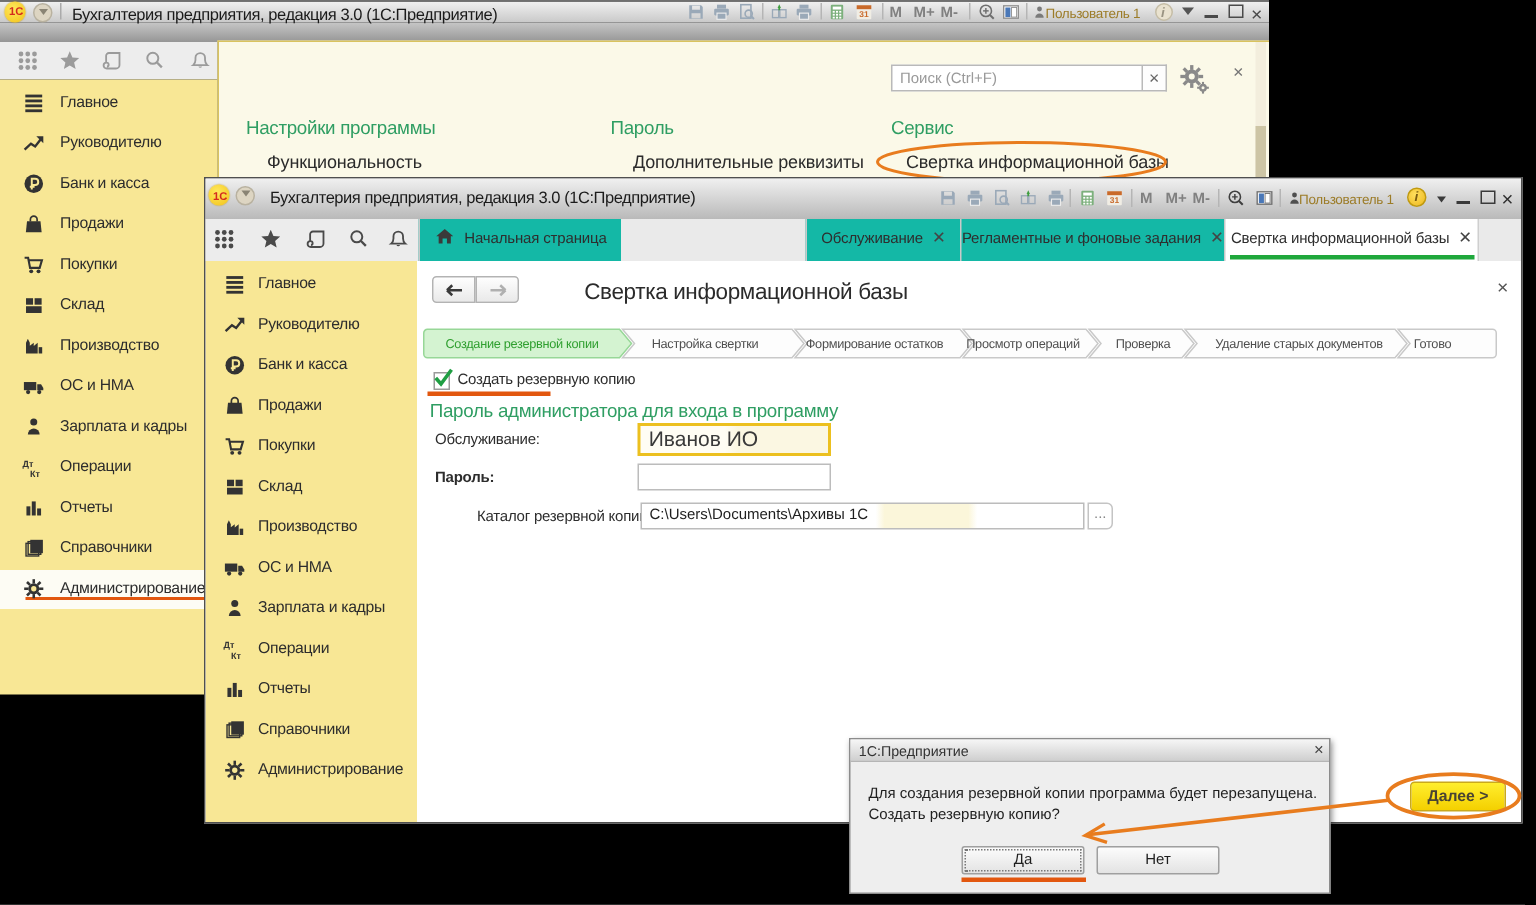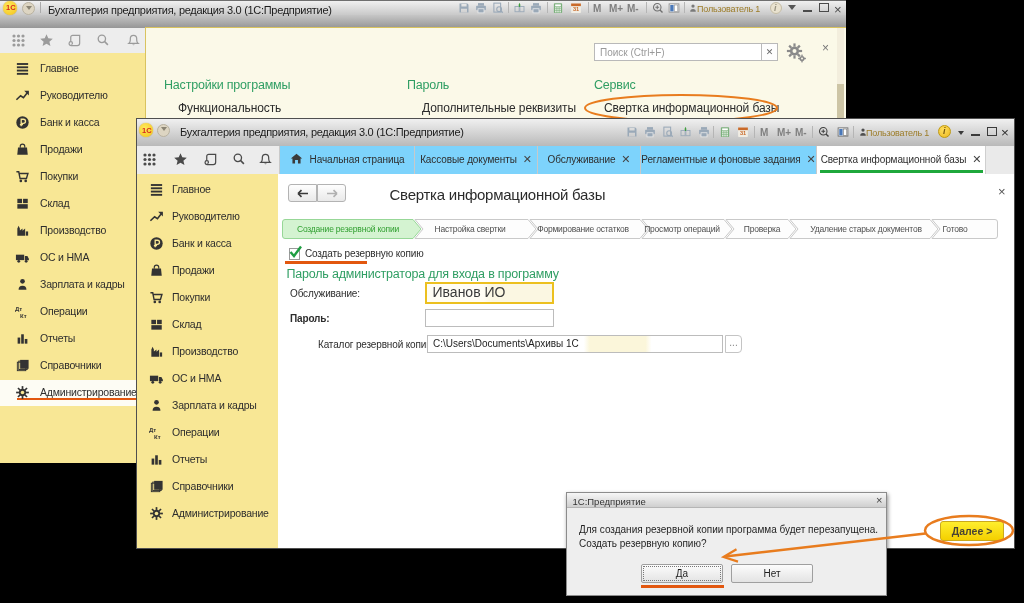--- a/index.html
+++ b/index.html
@@ -29,21 +29,21 @@
 
   
   #fgwin { left:136px; top:118px; width:879px; height:431px; background:#fff;
     border:1px solid #4f4f4f; overflow:hidden; }
   #fg-tb1 { left:0; top:0; width:877px; height:27px;
     background:linear-gradient(#f0f0f0,#b9b9b9); }
   #fg-row2 { left:0; top:27px; width:877px; height:28px; background:#eaeaea; }
   #fg-tools { left:0; top:27px; width:142px; height:28px; background:#ececec; }
   #fg-side { left:0; top:55px; width:141px; height:374px; background:#f8e795; }
   .tab { position:absolute; top:0; height:28px; line-height:27px; font-size:10px; letter-spacing:-0.1px;
-    color:#2e2e2e; background:#7dd3fc; border-left:1px solid #c9c9c9; text-align:center;
+    color:#2e2e2e; background:#14b8a6; border-left:1px solid #c9c9c9; text-align:center;
     white-space:nowrap; }
   .tabx { color:#444; font-size:11px; margin-left:6px; }
 
   .navbtn { position:absolute; width:29px; height:18px;
     background:linear-gradient(#fefefe,#e9e9e9); border:1px solid #b3b3b3; }
 
   .lbl { position:absolute; font-size:10px; letter-spacing:-0.15px; color:#2d2d2d; white-space:nowrap; }
   .inp { position:absolute; background:#fff; border:1px solid #bcbcbc; font-size:10px;
     color:#1e1e1e; line-height:18px; padding-left:5px; white-space:nowrap; }
 
@@ -479,21 +479,20 @@
       <svg class="abs" style="left:95px;top:6px;color:#4a4a4a;" width="14" height="14">
           <use href="#ic-search" width="14" height="14"></use>
         </svg>
       <svg class="abs" style="left:121px;top:5px;color:#4a4a4a;" width="15" height="15">
           <use href="#ic-bell" width="15" height="15"></use>
         </svg>
       <div class="tab" style="left:142px;width:135px;">
         <svg style="position:relative;top:2px;margin-right:7px;color:#3a3a3a;" width="13" height="13">
             <use href="#ic-home" width="13" height="13"></use>
           </svg>Начальная страница</div>
-      <div class="tab" style="left:277px;width:123px;">Кассовые документы<span class="tabx">✕</span></div>
       <div class="tab" style="left:400px;width:103px;">Обслуживание<span class="tabx">✕</span></div>
       <div class="tab" style="left:503px;width:176px;">Регламентные и фоновые задания<span class="tabx">✕</span></div>
       <div class="tab" style="left:679px;width:170px;background:#fff;border-right:1px solid #cfcfcf;">Свертка информационной базы<span class="tabx">✕</span>
         <div class="abs" style="left:3px;bottom:1px;width:163px;height:3px;background:#1fa83c;"></div></div>
     </div>
     <div class="abs" id="fg-menu" style="left:0;top:55px;width:141px;height:374px;">
       <div class="menu-item" style="left:35px;top:2px;">Главное</div>
       <div class="menu-item" style="left:35px;top:29px;">Руководителю</div>
       <div class="menu-item" style="left:35px;top:56px;">Банк и касса</div>
       <div class="menu-item" style="left:35px;top:83px;">Продажи</div>

